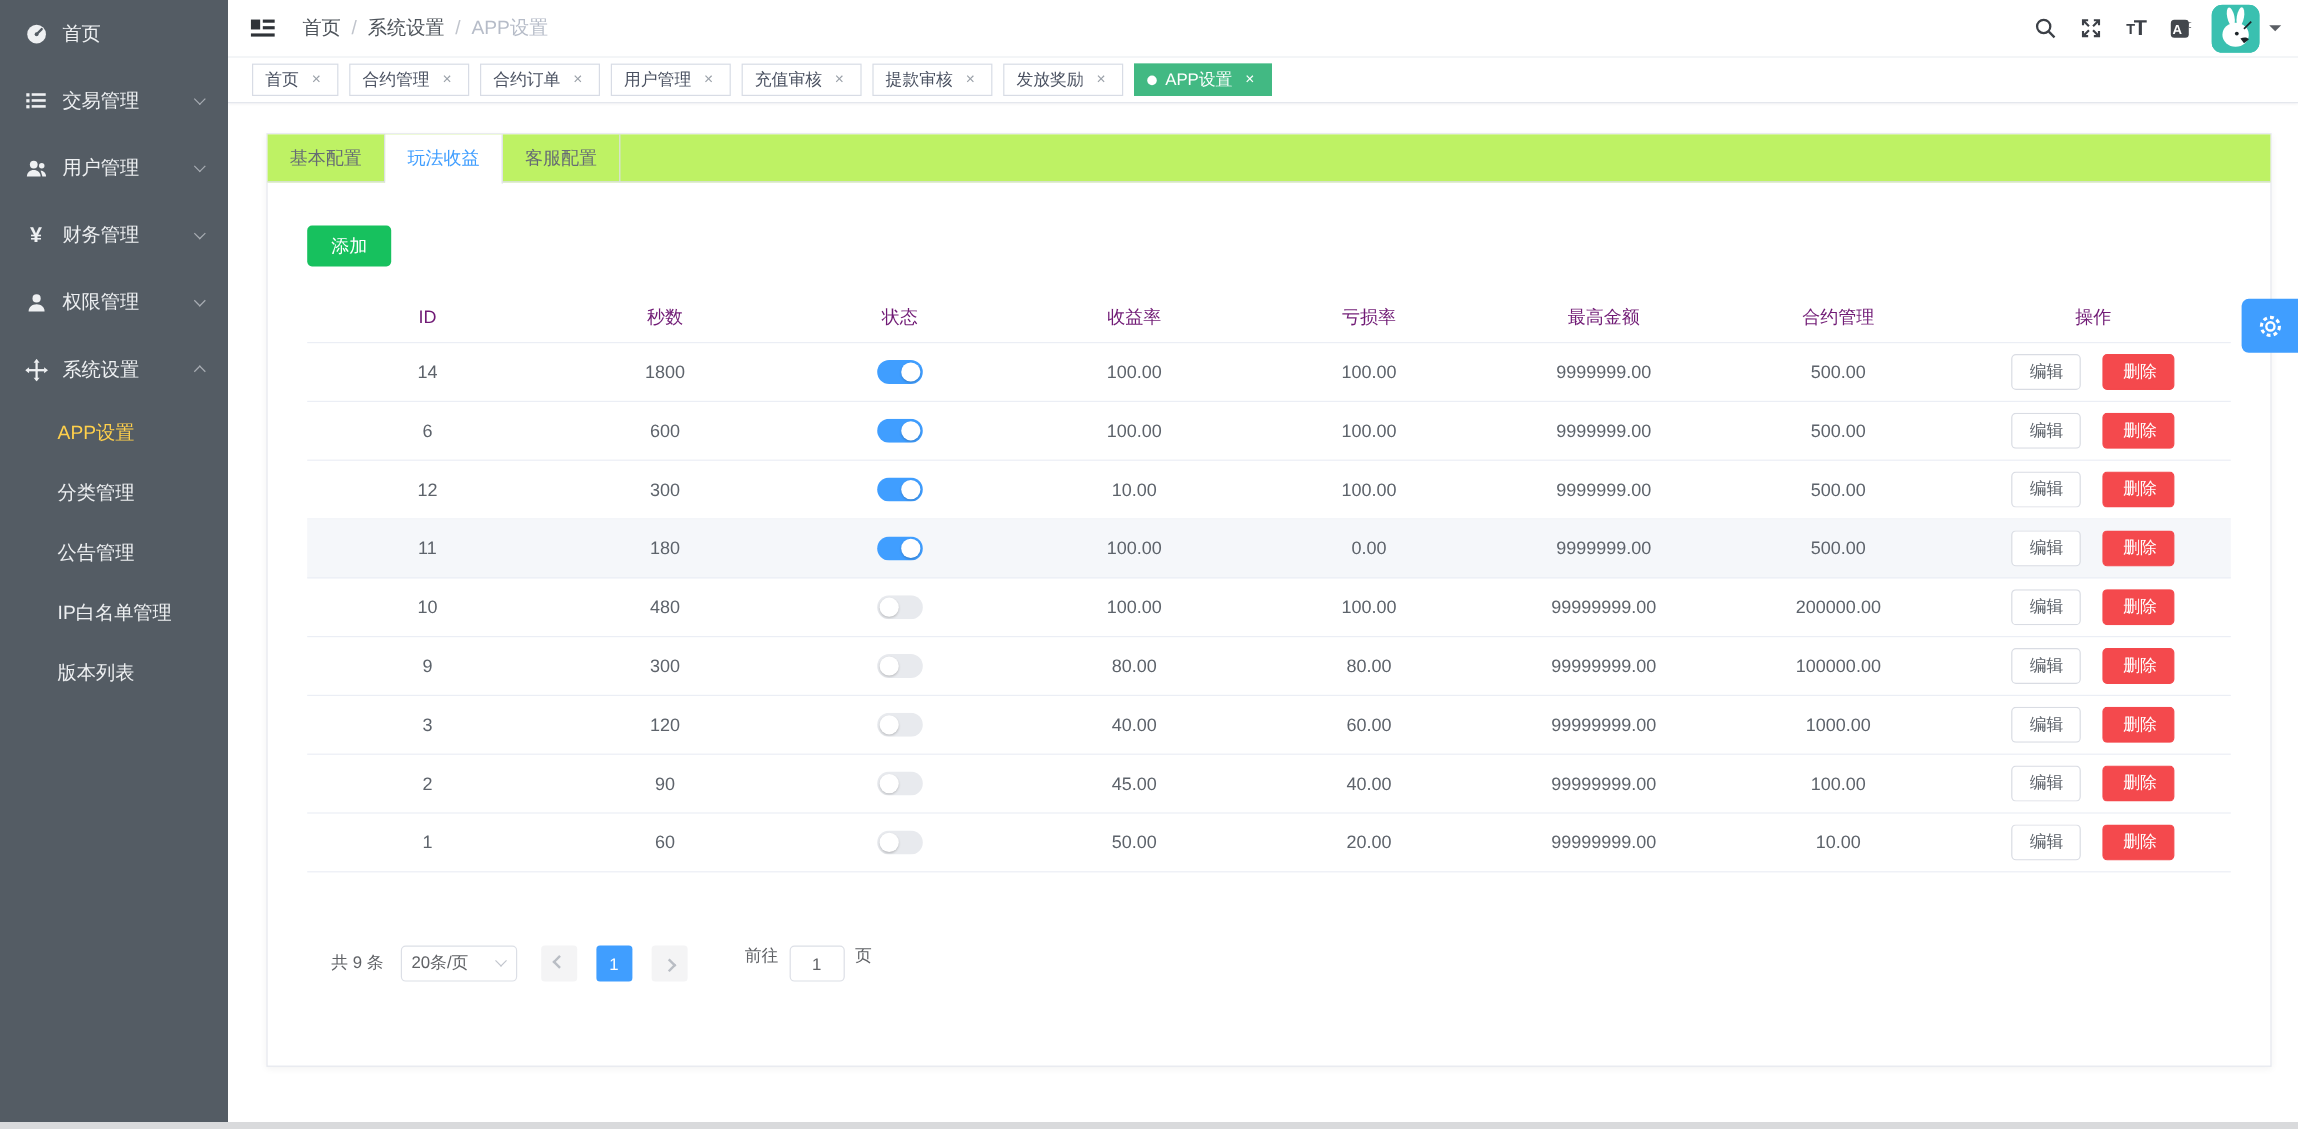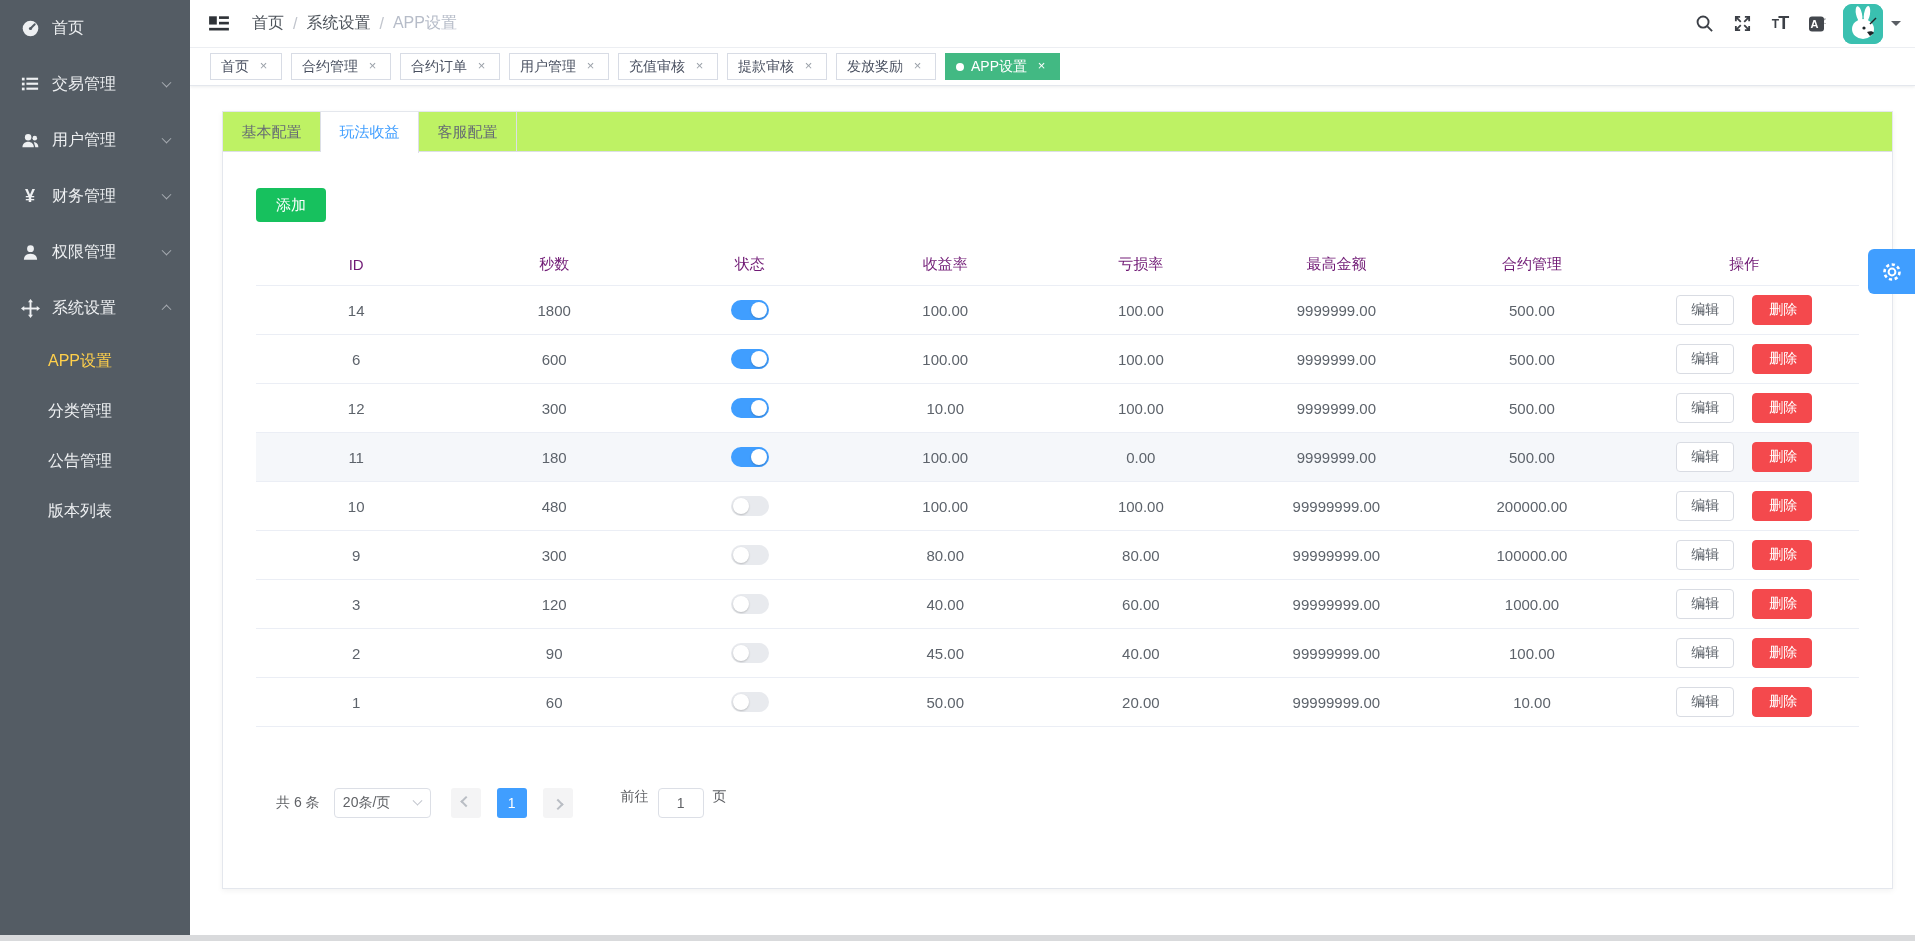--- a/index.html
+++ b/index.html
@@ -152,20 +152,21 @@
           <path d="M20 10l-3.4 2.6V7.4z"></path>
         </svg>
     </span>
     <span>系统设置</span>
     <i class="chev up"></i>
   </div>
   <div class="submenu">
     <div class="s-sub active">APP设置</div>
     <div class="s-sub">分类管理</div>
     <div class="s-sub">公告管理</div>
+    <div class="s-sub">IP白名单管理</div>
     <div class="s-sub">版本列表</div>
   </div>
 </aside>
 
 <header class="topbar">
   <svg class="hamburger" viewBox="0 0 20 20" fill="#2f3338">
       <rect x="1" y="3" width="7" height="7.5"></rect>
       <rect x="10" y="3" width="9" height="2.4"></rect>
       <rect x="10" y="8" width="9" height="2.4"></rect>
       <rect x="1" y="13.5" width="18" height="2.4"></rect>
@@ -430,21 +431,21 @@
     <div class="td c6">10.00</div>
     <div class="td c7">
       <button class="btn edit">编辑</button>
       <button class="btn delete">删除</button>
     </div>
   </div>
           </div>
       </div>
 
       <div class="pagination">
-        <span class="pg-total">共 6 条</span>
+        <span class="pg-total">共 9 条</span>
         <div class="page-size">
           <span>20条/页</span>
           <i class="sel-caret"></i>
         </div>
         <div class="pg-btn">
             <i class="arr left"></i>
           </div>
         <div class="pg-num">1</div>
         <div class="pg-btn">
             <i class="arr right"></i>

